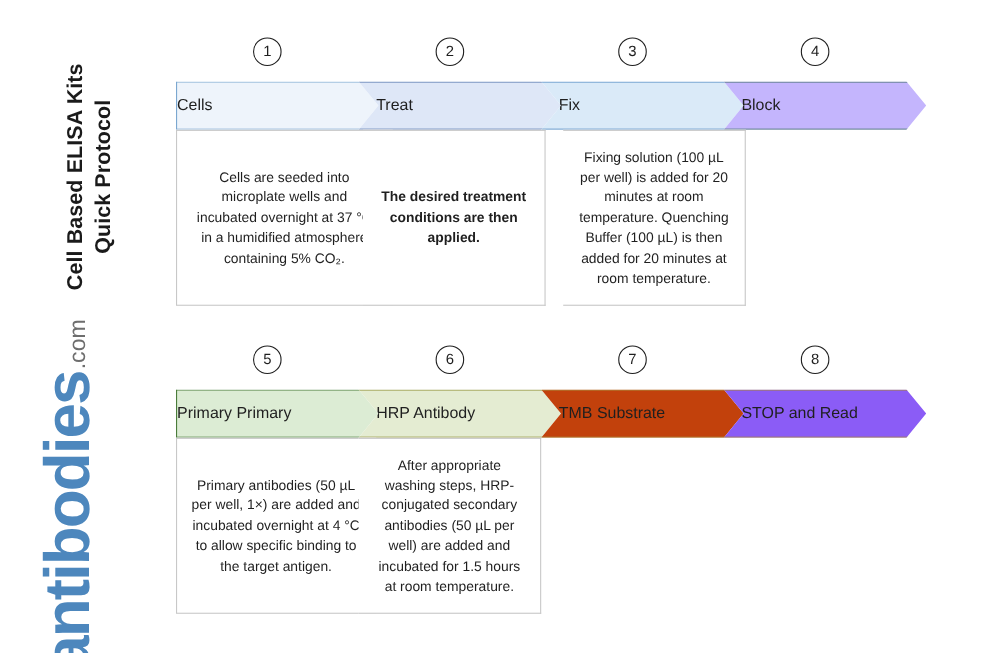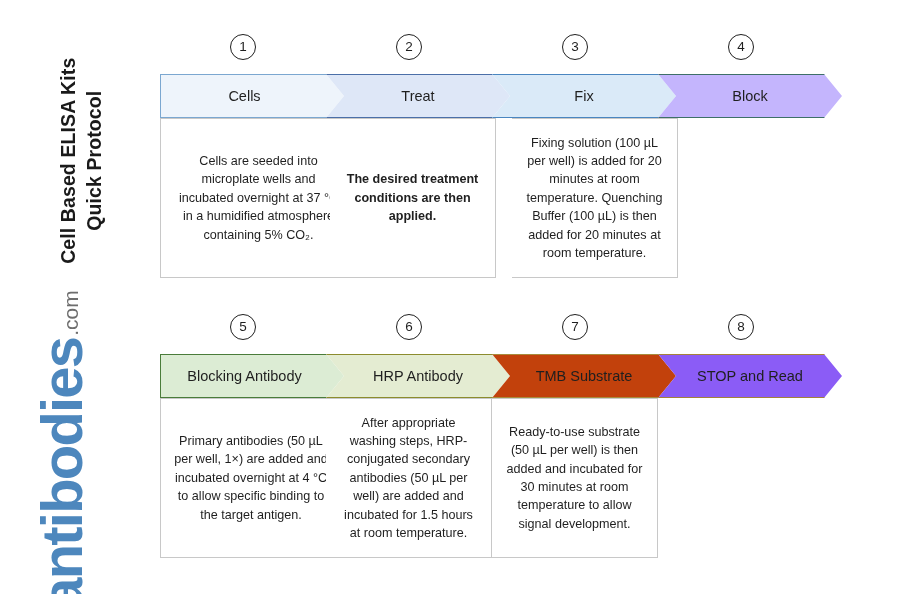--- a/index.html
+++ b/index.html
@@ -103,21 +103,21 @@
     height: 44px;
     width: 682px;
   }
   .chevron {
     position: absolute;
     top: 0;
     height: 44px;
     box-sizing: border-box;
     display: flex;
     align-items: center;
-    justify-content: center;
+    justify-content: flex-start;
     font-size: 14.5px;
     color: #1f1f1f;
     clip-path: polygon(0% 0%, calc(100% - 18px) 0%, 100% 50%, calc(100% - 18px) 100%, 0% 100%);
     padding-right: 16px;
   }
   .chevron.notched {
     clip-path: polygon(0% 0%, calc(100% - 18px) 0%, 100% 50%, calc(100% - 18px) 100%, 0% 100%, 18px 50%);
     padding-left: 16px;
   }
   .chev-label { position: relative; z-index: 2; }
@@ -195,36 +195,33 @@
 
 <div class="flow-row" id="row-2">
   <div class="badge-strip">
       <div class="step-badge" style="left: 70px;">5</div>
       <div class="step-badge" style="left: 236px;">6</div>
       <div class="step-badge" style="left: 402px;">7</div>
       <div class="step-badge" style="left: 568px;">8</div>
     </div>
   <div class="chevron-strip">
       <div class="chevron" style="left: 0px; width: 184px; background: rgb(220, 236, 212); border-top: 1.5px solid rgb(74, 124, 58); border-bottom: 1.5px solid rgb(74, 124, 58); border-left: 1.5px solid rgb(74, 124, 58);">
-        <span class="chev-label">Blocking Antibody</span>
+        <span class="chev-label">Primary Primary</span>
       </div>
       <div class="chevron notched" style="left: 166px; width: 184px; background: rgb(228, 236, 210); border-top: 1.5px solid rgb(140, 140, 46); border-bottom: 1.5px solid rgb(140, 140, 46);">
         <span class="chev-label">HRP Antibody</span>
       </div>
       <div class="chevron notched" style="left: 332px; width: 184px; background: #c2410c; border-top: 1.5px solid rgb(168, 139, 60); border-bottom: 1.5px solid rgb(168, 139, 60);">
         <span class="chev-label">TMB Substrate</span>
       </div>
       <div class="chevron notched" style="left: 498px; width: 184px; background: #8b5cf6; border-top: 1.5px solid rgb(165, 129, 58); border-bottom: 1.5px solid rgb(165, 129, 58);">
         <span class="chev-label">STOP and Read</span>
       </div>
     </div>
   <div class="detail-strip">
       <div class="detail-box" style="left: 0px; width: 182px;">
         <p>Primary antibodies (50 µL per well, 1×) are added and incubated overnight at 4 °C to allow specific binding to the target antigen.</p>
       </div>
       <div class="detail-box" style="left: 166px; width: 166px; border-left: none;">
         <p>After appropriate washing steps, HRP-conjugated secondary antibodies (50 µL per well) are added and incubated for 1.5 hours at room temperature.</p>
       </div>
-      <div class="detail-box" style="left: 332px; width: 166px; border-left: none;">
-        <p>Ready-to-use substrate (50 µL per well) is then added and incubated for 30 minutes at room temperature to allow signal development.</p>
-      </div>
     </div>
 </div>
 
 </body></html>

